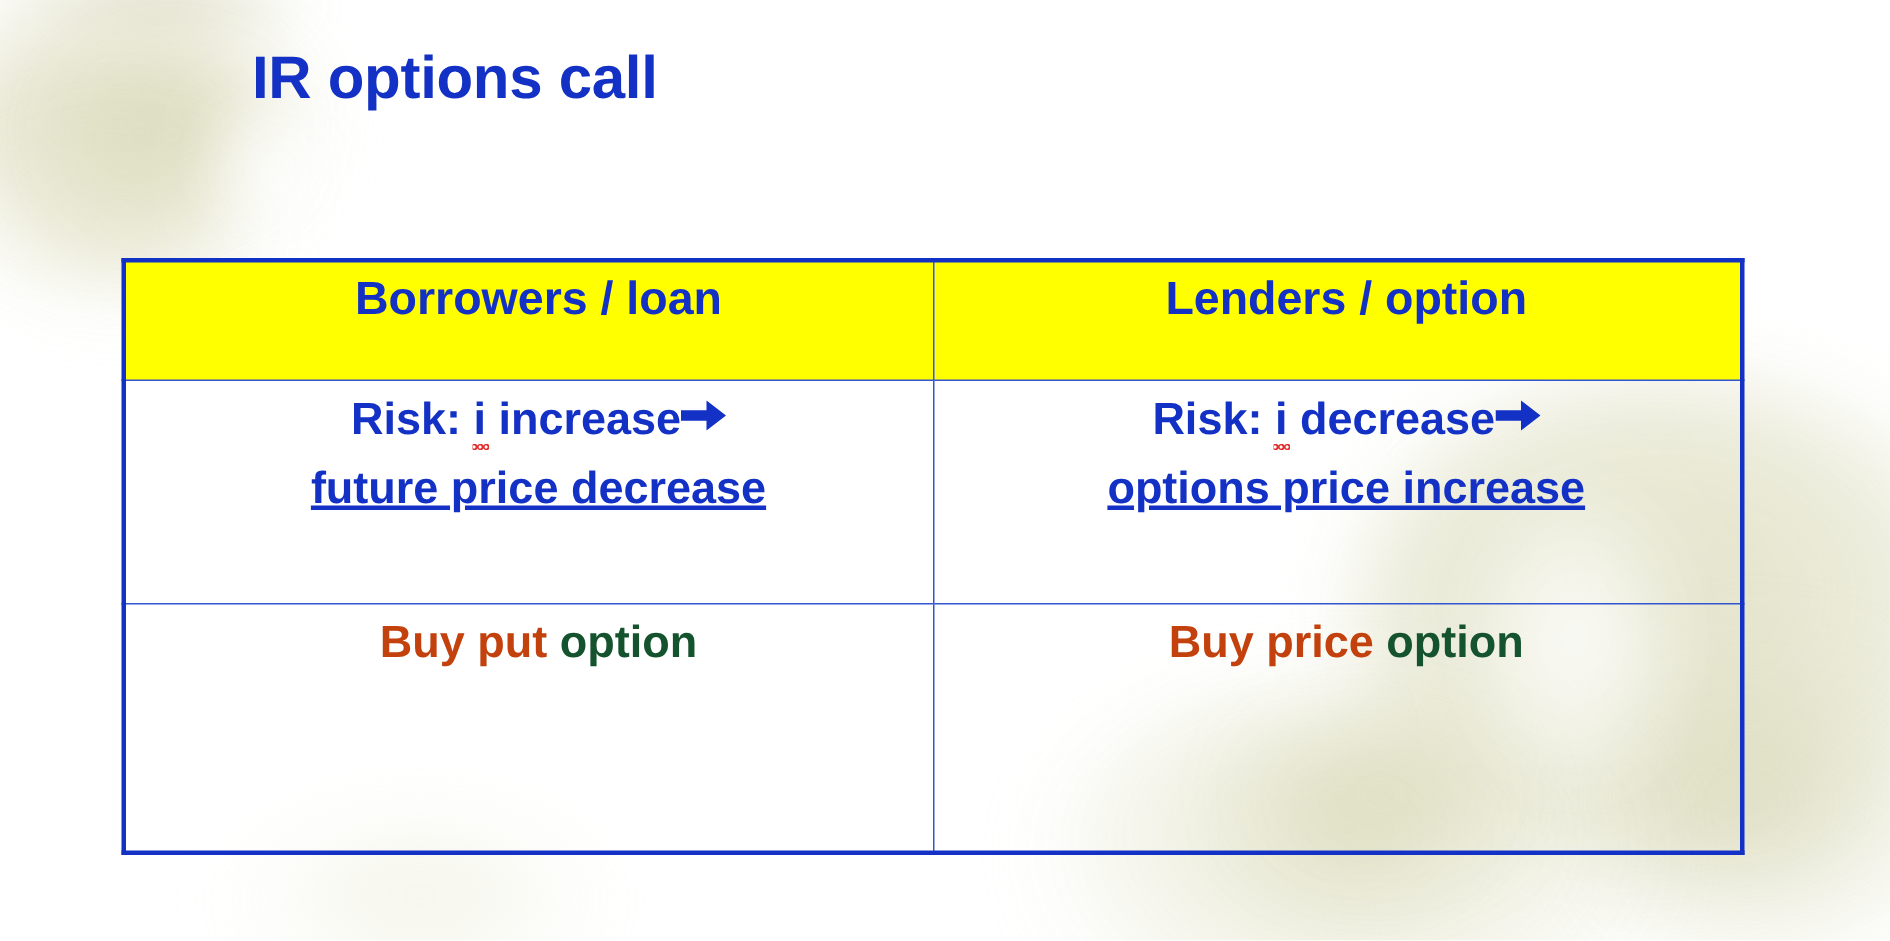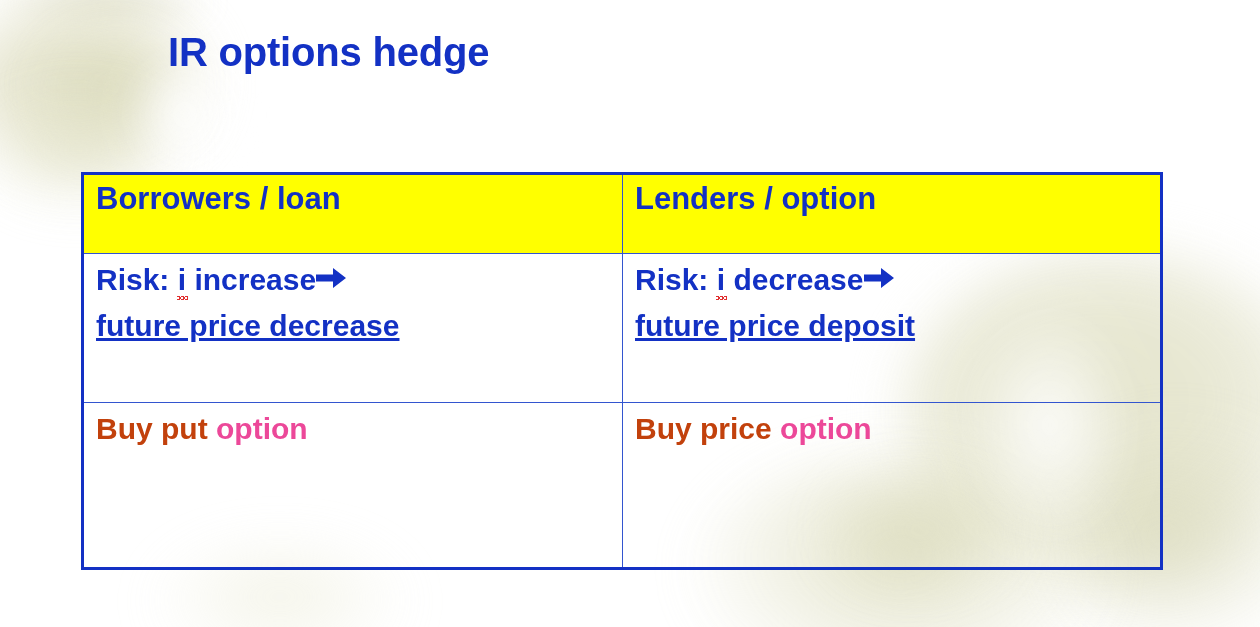--- a/index.html
+++ b/index.html
@@ -124,21 +124,21 @@
     width: 1082px;
     border-collapse: collapse;
     table-layout: fixed;
     border: 3px solid #1331c4;
   }
   .hedge-table td,
   .hedge-table th {
     border: 1px solid #3355cf;
     vertical-align: top;
     padding: 6px 0 6px 12px;
-    text-align: left;
+    text-align: center;
   }
   .col-left  { width: 540px; }
   .col-right { width: 539px; }
 
   .head-cell {
     background: #ffff00;
     height: 66px;
     vertical-align: middle;
     padding-top: 0;
     padding-bottom: 0;
@@ -195,42 +195,42 @@
   }
 
   .arrow {
     display: inline-block;
     font-weight: bold;
     transform: translateY(1px);
   }
   .arrow svg { display: block; }
 
   .accent-red { color: #c2410c; }
-  .accent-blue { color: #ec4899; }
+  .accent-blue { color: #14532d; }
 </style>
 </head>
 <body>
 
 <div class="slide-bg">
   <div class="blob blob-top-strip"></div>
   <div class="blob blob-a"></div>
   <div class="blob blob-a2"></div>
   <div class="blob blob-a3"></div>
   <div class="blob blob-g"></div>
   <div class="blob blob-b"></div>
   <div class="blob blob-d"></div>
   <div class="blob blob-c"></div>
   <div class="blob blob-e"></div>
   <div class="blob blob-h"></div>
   <div class="blob blob-f"></div>
 </div>
 
 <div class="content">
 
-  <div class="slide-title">IR options hedge</div>
+  <div class="slide-title">IR options call</div>
 
   <table class="hedge-table">
     <colgroup>
       <col class="col-left">
       <col class="col-right">
     </colgroup>
     <thead>
       <tr>
         <th class="head-cell">
           <span class="head-text">Borrowers / loan</span>
@@ -249,21 +249,21 @@
                 </svg></span>
           </div>
           <div class="line">future price decrease</div>
         </td>
         <td class="body-cell">
           <div class="line">
             <span>Risk: </span><span class="misspelled">i</span><span> decrease</span><span class="arrow"><svg width="30" height="26" viewBox="0 0 30 26" aria-hidden="true">
                   <path d="M0 9.5 H17 V3 L30 13 L17 23 V16.5 H0 Z" fill="#1331c4"></path>
                 </svg></span>
           </div>
-          <div class="line">future price deposit</div>
+          <div class="line">options price increase</div>
         </td>
       </tr>
       <tr>
         <td class="action-cell">
           <div class="line">
             <span class="accent-red">Buy put</span><span class="accent-blue"> option</span>
           </div>
         </td>
         <td class="action-cell">
           <div class="line">

